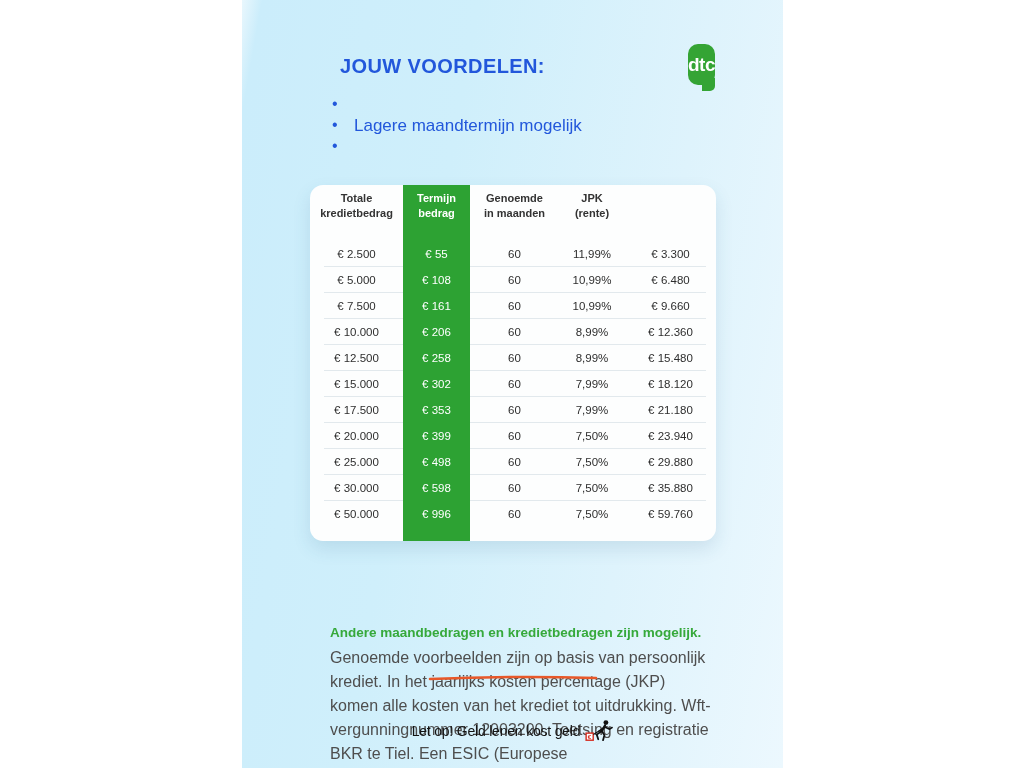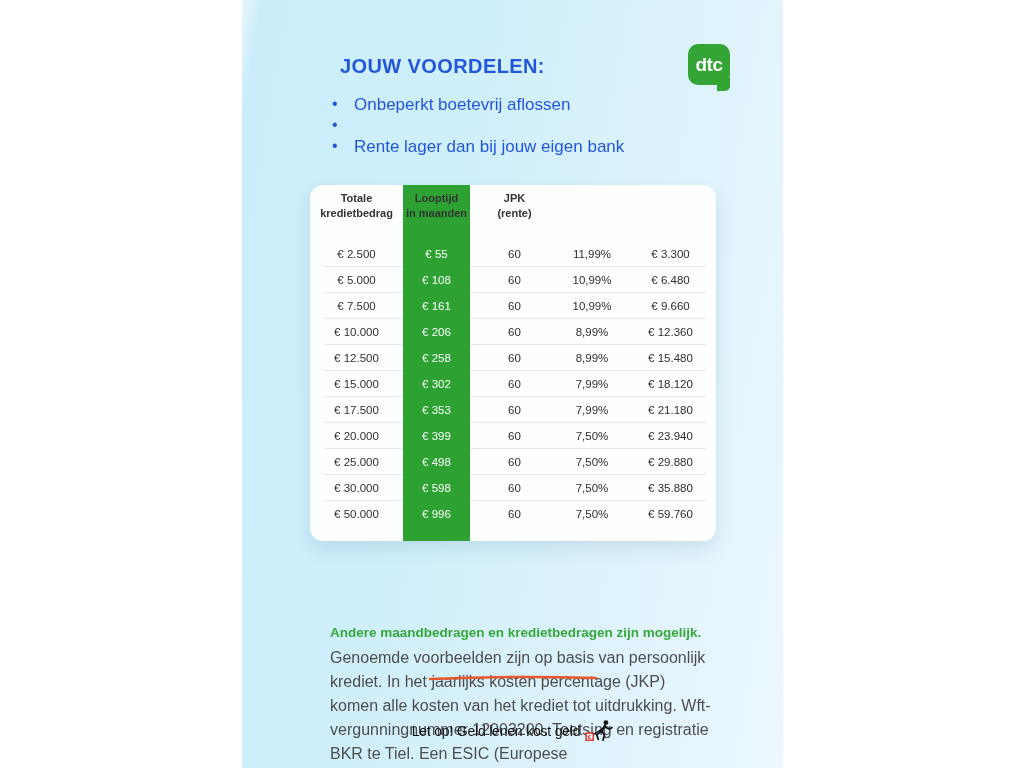--- a/index.html
+++ b/index.html
@@ -6,21 +6,21 @@
   html,body { width:1024px; height:768px; overflow:hidden; background:#ffffff;
               font-family:"Liberation Sans", sans-serif; }
   .page { position:relative; width:1024px; height:768px; background:#ffffff; }
 
   .panel { position:absolute; left:242px; top:0; width:541px; height:768px;
            background:linear-gradient(100deg,#e9f7fd 0%,#cbedfb 3%,#cfeffb 35%,#def3fc 70%,#ecf8fe 100%); }
 
   
   .title { position:absolute; left:90px; top:55px; font-size:20px; font-weight:bold;
            letter-spacing:.4px; color:#2257db;margin-left:8px; }
-  .logo { position:absolute; left:446px; top:44px; width:42px; height:41px;
+  .logo { position:absolute; left:446px; top:44px; width:27px; height:41px;
           background:#34a434; border-radius:10px; display:flex; align-items:center;
           justify-content:center; }
   .logo::after { content:''; position:absolute; right:0; bottom:-6px; width:13px; height:13px;
                  background:#34a434; border-bottom-right-radius:5px; }
   .logo-text { color:#fff; font-weight:bold; font-size:19px; letter-spacing:-0.5px; }
 
   .bullets { position:absolute; left:86px; top:95px; list-style:none; }
   .bullets li { display:flex; align-items:flex-start; height:21px; font-size:17px;
                 color:#2257db; font-weight:500; }
   .bullets .dot { width:26px; text-align:left; padding-left:4px; font-size:16px; }
@@ -69,40 +69,43 @@
 
     <h1 class="title">JOUW VOORDELEN:</h1>
 
     <div class="logo">
       <span class="logo-text">dtc</span>
     </div>
 
     <ul class="bullets">
       <li>
         <span class="dot">•</span>
-        <span>Onbeperkt boetevrij aflossen</span>
       </li>
       <li>
         <span class="dot">•</span>
+        <span>Lagere maandtermijn mogelijk</span>
       </li>
       <li>
         <span class="dot">•</span>
-        <span>Rente lager dan bij jouw eigen bank</span>
       </li>
     </ul>
 
     <div class="card">
       <div class="green-overlay"></div>
       <div class="thead">
         <div class="th">
           <span>Totale</span>
           <span>kredietbedrag</span>
         </div>
+        <div class="th green-head">
+          <span>Termijn</span>
+          <span>bedrag</span>
+        </div>
         <div class="th">
-          <span>Looptijd</span>
+          <span>Genoemde</span>
           <span>in maanden</span>
         </div>
         <div class="th">
           <span>JPK</span>
           <span>(rente)</span>
         </div>
       </div>
       <div class="tbody" id="tbody">
           <div class="trow">
             <div class="tcell">€ 2.500</div>

